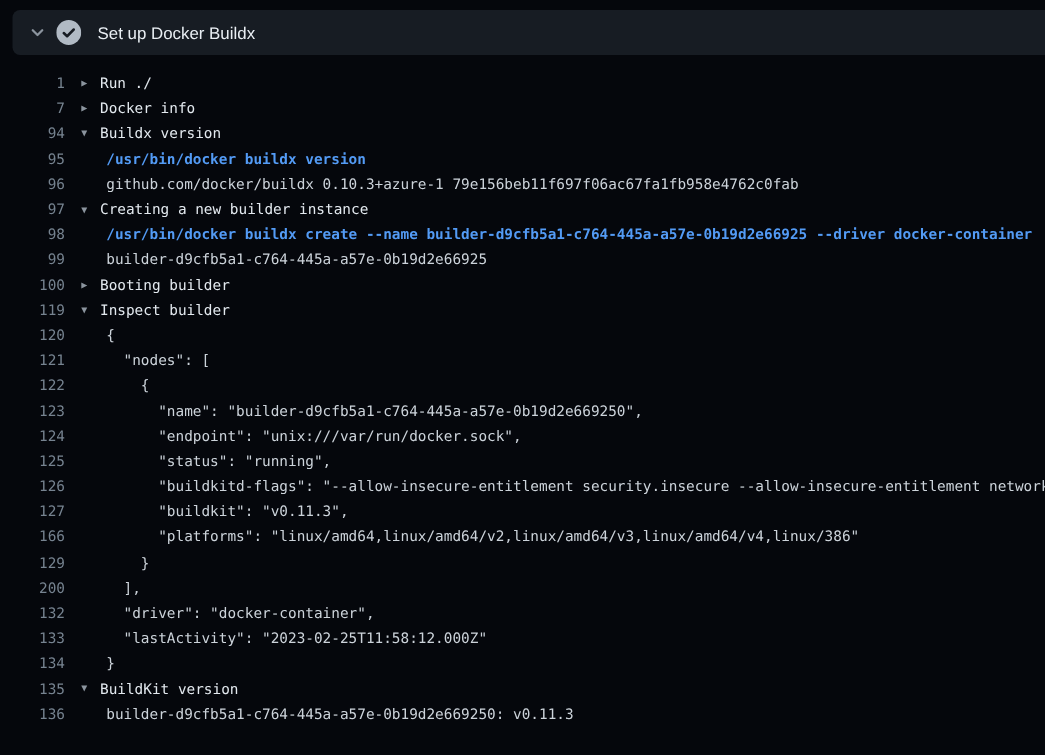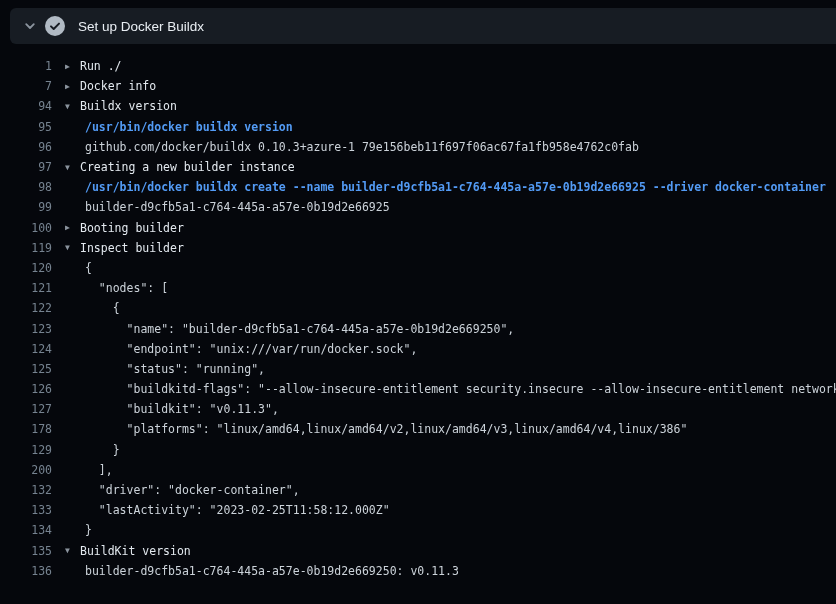--- a/index.html
+++ b/index.html
@@ -120,21 +120,21 @@
     <div class="row"><span class="ln">100</span><span class="content group-collapsed"><span class="arrow">▶</span><span class="txt">Booting builder</span></span></div>
     <div class="row"><span class="ln">119</span><span class="content group-expanded"><span class="arrow">▼</span><span class="txt">Inspect builder</span></span></div>
     <div class="row"><span class="ln">120</span><span class="content plain"><span class="txt">{</span></span></div>
     <div class="row"><span class="ln">121</span><span class="content plain"><span class="txt">  "nodes": [</span></span></div>
     <div class="row"><span class="ln">122</span><span class="content plain"><span class="txt">    {</span></span></div>
     <div class="row"><span class="ln">123</span><span class="content plain"><span class="txt">      "name": "builder-d9cfb5a1-c764-445a-a57e-0b19d2e669250",</span></span></div>
     <div class="row"><span class="ln">124</span><span class="content plain"><span class="txt">      "endpoint": "unix:///var/run/docker.sock",</span></span></div>
     <div class="row"><span class="ln">125</span><span class="content plain"><span class="txt">      "status": "running",</span></span></div>
     <div class="row"><span class="ln">126</span><span class="content plain"><span class="txt">      "buildkitd-flags": "--allow-insecure-entitlement security.insecure --allow-insecure-entitlement network.host",</span></span></div>
     <div class="row"><span class="ln">127</span><span class="content plain"><span class="txt">      "buildkit": "v0.11.3",</span></span></div>
-    <div class="row"><span class="ln">178</span><span class="content plain"><span class="txt">      "platforms": "linux/amd64,linux/amd64/v2,linux/amd64/v3,linux/amd64/v4,linux/386"</span></span></div>
+    <div class="row"><span class="ln">166</span><span class="content plain"><span class="txt">      "platforms": "linux/amd64,linux/amd64/v2,linux/amd64/v3,linux/amd64/v4,linux/386"</span></span></div>
     <div class="row"><span class="ln">129</span><span class="content plain"><span class="txt">    }</span></span></div>
     <div class="row"><span class="ln">200</span><span class="content plain"><span class="txt">  ],</span></span></div>
     <div class="row"><span class="ln">132</span><span class="content plain"><span class="txt">  "driver": "docker-container",</span></span></div>
     <div class="row"><span class="ln">133</span><span class="content plain"><span class="txt">  "lastActivity": "2023-02-25T11:58:12.000Z"</span></span></div>
     <div class="row"><span class="ln">134</span><span class="content plain"><span class="txt">}</span></span></div>
     <div class="row"><span class="ln">135</span><span class="content group-expanded"><span class="arrow">▼</span><span class="txt">BuildKit version</span></span></div>
     <div class="row"><span class="ln">136</span><span class="content plain"><span class="txt">builder-d9cfb5a1-c764-445a-a57e-0b19d2e669250: v0.11.3</span></span></div>
   </div>
 
 </body></html>

